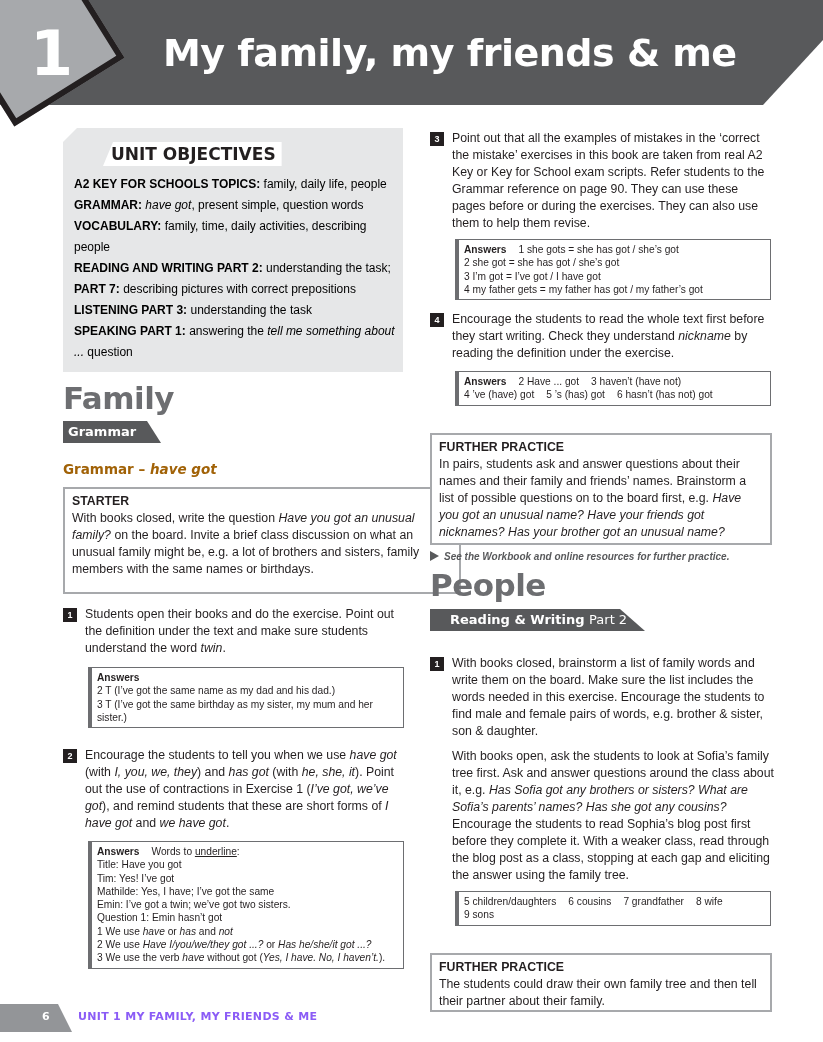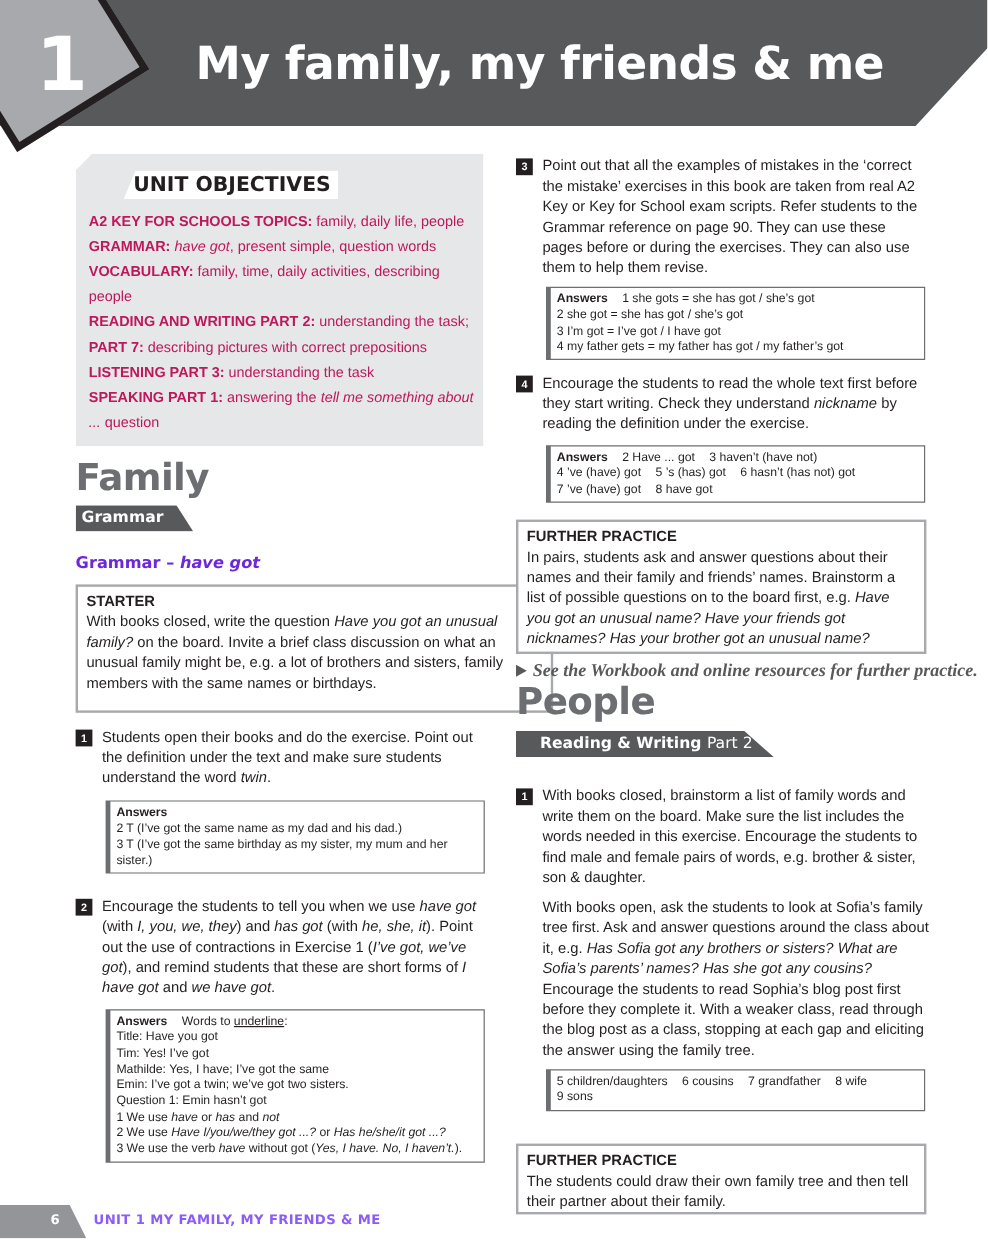--- a/index.html
+++ b/index.html
@@ -16,45 +16,45 @@
     font-size: 62px; color: #ffffff; line-height: 80px; }
   .banner-title { position: absolute; left: 163px; top: 28px; font-family: "DejaVu Sans", sans-serif; font-weight: bold;
     font-size: 38px; color: #ffffff; letter-spacing: -0.5px; line-height: 50px; }
 
   
   .objectives { position: absolute; left: 63px; top: 128px; width: 340px; height: 244px; background: #e6e7e8;
     clip-path: polygon(14px 0, 340px 0, 340px 244px, 0 244px, 0 14px); }
   .obj-title-wrap { position: absolute; left: 40px; top: 14px; height: 24px; background: #ffffff; padding: 0 6px 16px 4px;
     clip-path: polygon(10px 0, 100% 0, 100% 100%, 0 100%); }
   .obj-title { font-family: "DejaVu Sans", sans-serif; font-weight: bold; font-size: 17px; color: #231f20; line-height: 24px; padding-left: 4px; }
-  .obj-list { position: absolute; left: 11px; top: 46px; width: 325px; font-size: 12px; line-height: 21px; color: #be185d; }
+  .obj-list { position: absolute; left: 11px; top: 46px; width: 325px; font-size: 12px; line-height: 21px; color: #000000; }
   .obj-list p { margin-bottom: 0; }
   .obj-list b { font-weight: bold; }
 
   
   .sec-title { position: absolute; font-family: "DejaVu Sans", sans-serif; font-weight: bold; font-size: 31px; color: #6d6e71; letter-spacing: -0.5px; }
   .tag { position: absolute; height: 22px; background: #58595b; color: #ffffff; font-family: "DejaVu Sans", sans-serif; font-weight: bold;
     font-size: 13px; line-height: 22px; padding-left: 5px; }
   .tag .light { font-weight: normal; }
-  .subhead { position: absolute; font-family: "DejaVu Sans", sans-serif; font-weight: bold; font-size: 13.5px; color: #6d28d9; }
+  .subhead { position: absolute; font-family: "DejaVu Sans", sans-serif; font-weight: bold; font-size: 13.5px; color: #a16207; }
   .subhead i { font-style: italic; }
 
   .box { position: absolute; border: 2px solid #a7a9ac; padding: 4px 7px; font-size: 12.3px; line-height: 17px; background: #fff; }
   .box .bt { font-weight: bold; font-size: 12.3px; }
   .ansbox { position: absolute; border: 1px solid #6d6e71; border-left: 4px solid #6d6e71; padding: 3px 5px; font-size: 10.2px; line-height: 13.3px; background: #fff; }
   .ansbox .al { font-weight: bold; }
   .sp { display: inline-block; width: 12px; }
 
   .item { position: absolute; font-size: 12.3px; line-height: 17px; }
   .num { position: absolute; left: 0; top: 2px; width: 14px; height: 14px; background: #231f20; color: #fff; font-size: 9px; font-weight: bold;
     text-align: center; line-height: 14px; }
   .item .txt { margin-left: 22px; }
   .para { position: absolute; font-size: 12.3px; line-height: 17px; }
 
-  .note { position: absolute; font-size: 15px; font-style: italic; font-weight: bold; color: #58595b; font-family: Liberation Serif, serif; }
+  .note { position: absolute; font-size: 10px; font-style: italic; font-weight: bold; color: #58595b; }
   .tri { display: inline-block; width: 0; height: 0; border-top: 5px solid transparent; border-bottom: 5px solid transparent; border-left: 9px solid #58595b;
     vertical-align: -1px; margin-right: 5px; }
 
   
   .footer-tab { position: absolute; left: 0; top: 1004px; width: 72px; height: 28px; background: #939598;
     clip-path: polygon(0 0, 58px 0, 72px 28px, 0 28px); }
   .footer-page { position: absolute; left: 42px; top: 1010px; font-family: "DejaVu Sans", sans-serif; font-weight: bold; font-size: 11px; color: #fff; }
   .footer-text { position: absolute; left: 78px; top: 1010px; font-family: "DejaVu Sans", sans-serif; font-weight: bold; font-size: 11px; color: #8b5cf6; letter-spacing: 0.3px; }
   u { text-decoration: underline; }
 </style>
@@ -138,21 +138,20 @@
   <div>4 my father gets = my father has got / my father’s got</div>
 </div>
 
 <div class="item" style="left:430px; top:311px; width:345px;">
   <div class="num">4</div>
   <div class="txt"><span>Encourage the students to read the whole text first before they start writing. Check they understand</span> <i>nickname</i> <span>by reading the definition under the exercise.</span></div>
 </div>
 <div class="ansbox" style="left:455px; top:371px; width:316px;">
   <div><span class="al">Answers</span><span class="sp"></span><span>2 Have ... got</span><span class="sp"></span><span>3 haven’t (have not)</span></div>
   <div><span>4 ’ve (have) got</span><span class="sp"></span><span>5 ’s (has) got</span><span class="sp"></span><span>6 hasn’t (has not) got</span></div>
-  <div><span>7 ’ve (have) got</span><span class="sp"></span><span>8 have got</span></div>
 </div>
 
 <div class="box" style="left:430px; top:433px; width:342px; height:112px;">
   <div class="bt">FURTHER PRACTICE</div>
   <div><span>In pairs, students ask and answer questions about their names and their family and friends’ names. Brainstorm a list of possible questions on to the board first, e.g.</span> <i>Have you got an unusual name? Have your friends got nicknames? Has your brother got an unusual name?</i></div>
 </div>
 
 <div class="note" style="left:430px; top:551px;">
   <span class="tri"></span><span>See the Workbook and online resources for further practice.</span>
 </div>

